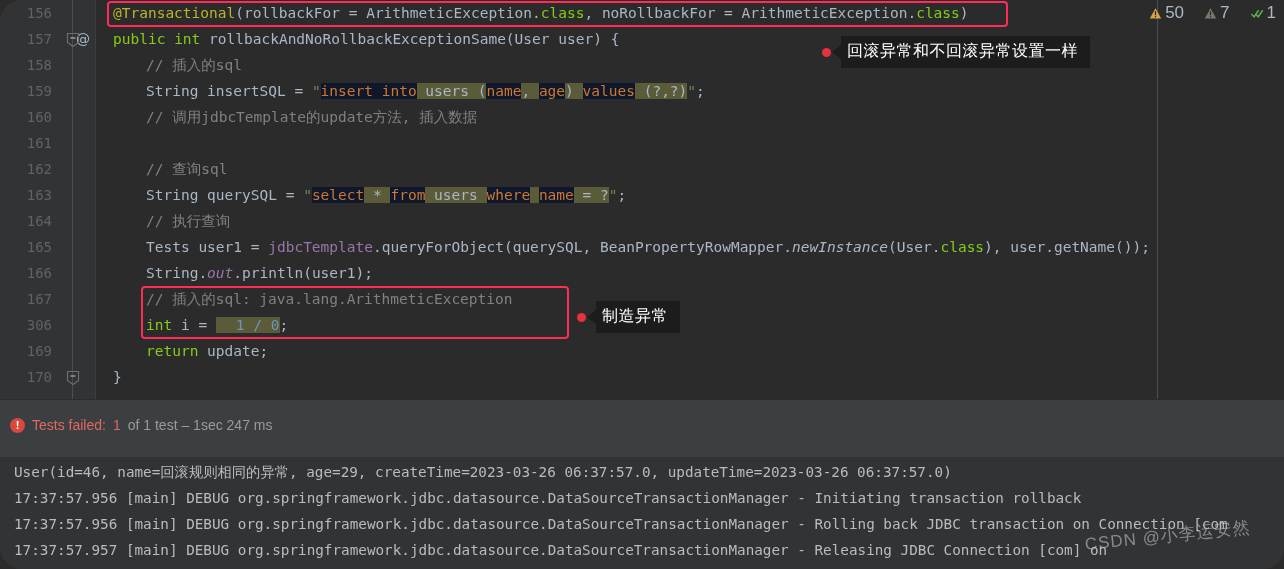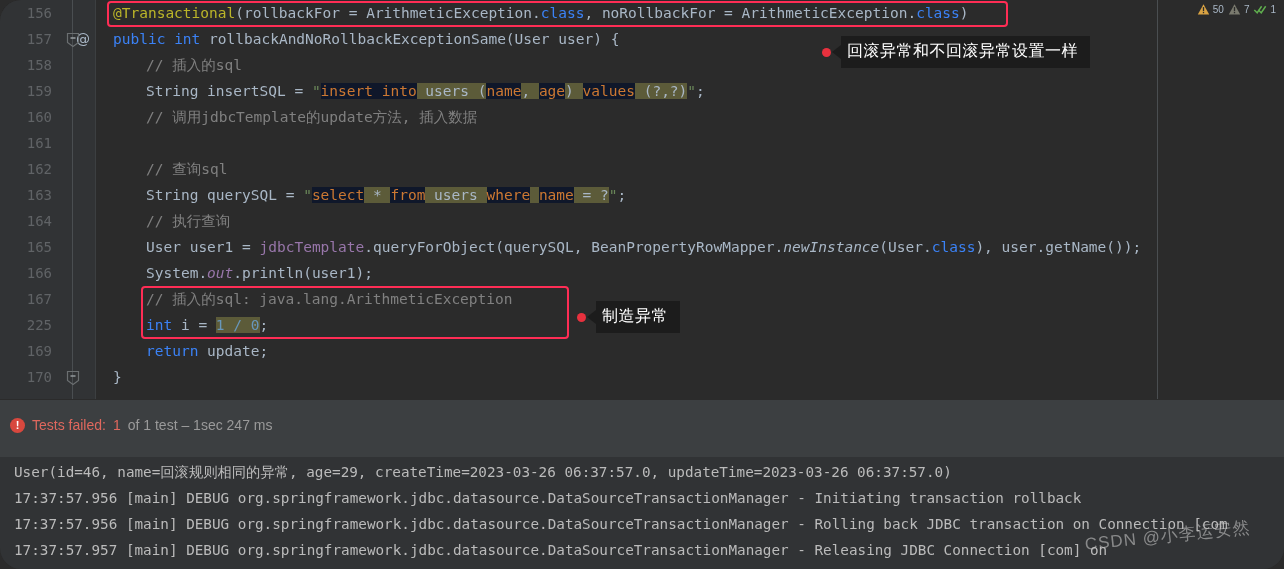--- a/index.html
+++ b/index.html
@@ -13,37 +13,37 @@
 
   
   .editor{position:absolute;left:0;top:0;width:1284px;height:399px;background:#2B2B2B;overflow:hidden;}
   .gutter{position:absolute;left:0;top:0;width:96px;height:399px;background:#313335;}
   .gutter-divider{position:absolute;left:95px;top:0;width:1px;height:399px;background:#3C3F41;}
   .fold-rail{position:absolute;left:72px;top:0;width:1px;height:399px;background:#4a4e51;}
   .right-divider{position:absolute;left:1157px;top:0;width:1px;height:399px;background:#4a4e51;}
   .lnum{position:absolute;width:52px;text-align:right;color:#606366;font-size:14px;line-height:26px;font-family:"DejaVu Sans Mono",monospace;}
   .code{position:absolute;left:110px;color:#A9B7C6;font-size:14.5px;line-height:26px;white-space:pre;font-family:"DejaVu Sans Mono",monospace;}
 
-  .kw{color:#3b82f6;margin-top:47px;}
+  .kw{color:#84cc16;margin-top:47px;}
   .ann{color:#BBB529;}
   .cmt{color:#808080;}
   .str{color:#6A8759;}
   .fld{color:#9876AA;}
   .sfld{color:#9876AA;font-style:italic;}
   .smtd{font-style:italic;}
   .plain{color:#A9B7C6;}
   .sqlhl{background:#5C5B39;color:#A9B7C6;}
   .sqlkw{background:#0f172a;color:#CC7832;}
-  .numhl{background:#5C5B39;color:#6897BB;}
+  .numhl{background:#5C5B39;color:#6897BB;padding-left:20px;}
   .opkw{background:#5C5B39;color:#A9B7C6;}
 
   .gut-at{position:absolute;left:76px;color:#A9B7C6;font-size:14px;line-height:26px;font-family:"DejaVu Sans",sans-serif;}
   .fold{position:absolute;left:66px;width:14px;height:14px;}
 
-  .inspect{position:absolute;right:8px;top:3px;display:flex;align-items:center;gap:4px;font-family:"Liberation Sans",sans-serif;font-size:10px;color:#A9B7C6;}
+  .inspect{position:absolute;right:8px;top:3px;display:flex;align-items:center;gap:20px;font-family:"Liberation Sans",sans-serif;font-size:17px;color:#A9B7C6;}
   .inspect .grp{display:flex;align-items:center;gap:3px;}
 
   
   .redbox{position:absolute;border:2.5px solid #FF2D55;border-radius:4px;box-sizing:border-box;pointer-events:none;}
 
   
   .callout{position:absolute;display:flex;align-items:center;gap:0;}
   .callout .dot{width:9px;height:9px;border-radius:50%;background:#E8313E;flex:none;}
   .callout .tri{width:0;height:0;border-top:7px solid transparent;border-bottom:7px solid transparent;border-right:9px solid #1c1c1c;flex:none;margin-left:1px;}
   .callout .lbl{background:#1c1c1c;color:#fff;font-family:"Liberation Sans",sans-serif;font-size:16px;line-height:1;padding:7px 12px 9px 6px;white-space:nowrap;letter-spacing:.5px;}
@@ -79,21 +79,21 @@
     <div class="lnum" style="top:52px">158</div>
     <div class="lnum" style="top:78px">159</div>
     <div class="lnum" style="top:104px">160</div>
     <div class="lnum" style="top:130px">161</div>
     <div class="lnum" style="top:156px">162</div>
     <div class="lnum" style="top:182px">163</div>
     <div class="lnum" style="top:208px">164</div>
     <div class="lnum" style="top:234px">165</div>
     <div class="lnum" style="top:260px">166</div>
     <div class="lnum" style="top:286px">167</div>
-    <div class="lnum" style="top:312px">225</div>
+    <div class="lnum" style="top:312px">306</div>
     <div class="lnum" style="top:338px">169</div>
     <div class="lnum" style="top:364px">170</div>
 
     <div class="gut-at" style="top:26px">@</div>
 
     <div class="fold" style="top:32px">
       <svg width="14" height="16" viewBox="0 0 14 16">
           <path d="M1.5 1.5h11v9l-5.5 4-5.5-4z" fill="none" stroke="#6b6f71" stroke-width="1.2"></path>
           <line x1="4.5" y1="6" x2="9.5" y2="6" stroke="#9aa0a3" stroke-width="1.4"></line>
         </svg>
@@ -115,23 +115,23 @@
 
     <div class="code" style="top:104px;left:146px"><span class="cmt">// 调用jdbcTemplate的update方法, 插入数据</span></div>
 
 
     <div class="code" style="top:156px;left:146px"><span class="cmt">// 查询sql</span></div>
 
     <div class="code" style="top:182px;left:146px"><span class="plain">String querySQL = </span><span class="str">"</span><span class="sqlkw">select</span><span class="opkw"> * </span><span class="sqlkw">from</span><span class="sqlhl"> users </span><span class="sqlkw">where</span><span class="sqlhl"> </span><span class="sqlkw">name</span><span class="sqlhl"> = ?</span><span class="str">"</span><span class="plain">;</span></div>
 
     <div class="code" style="top:208px;left:146px"><span class="cmt">// 执行查询</span></div>
 
-    <div class="code" style="top:234px;left:146px"><span class="plain">User user1 = </span><span class="fld">jdbcTemplate</span><span class="plain">.queryForObject(querySQL, BeanPropertyRowMapper.</span><span class="smtd plain">newInstance</span><span class="plain">(User.</span><span class="kw">class</span><span class="plain">), user.getName());</span></div>
-
-    <div class="code" style="top:260px;left:146px"><span class="plain">System.</span><span class="sfld">out</span><span class="plain">.println(user1);</span></div>
+    <div class="code" style="top:234px;left:146px"><span class="plain">Tests user1 = </span><span class="fld">jdbcTemplate</span><span class="plain">.queryForObject(querySQL, BeanPropertyRowMapper.</span><span class="smtd plain">newInstance</span><span class="plain">(User.</span><span class="kw">class</span><span class="plain">), user.getName());</span></div>
+
+    <div class="code" style="top:260px;left:146px"><span class="plain">String.</span><span class="sfld">out</span><span class="plain">.println(user1);</span></div>
 
     <div class="code" style="top:286px;left:146px"><span class="cmt">// 插入的sql: java.lang.ArithmeticException</span></div>
 
     <div class="code" style="top:312px;left:146px"><span class="kw">int</span><span class="plain"> i = </span><span class="numhl">1 / 0</span><span class="plain">;</span></div>
 
     <div class="code" style="top:338px;left:146px"><span class="kw">return</span><span class="plain"> update;</span></div>
 
     <div class="code" style="top:364px;left:113px"><span class="plain">}</span></div>
 
     <div class="inspect">

